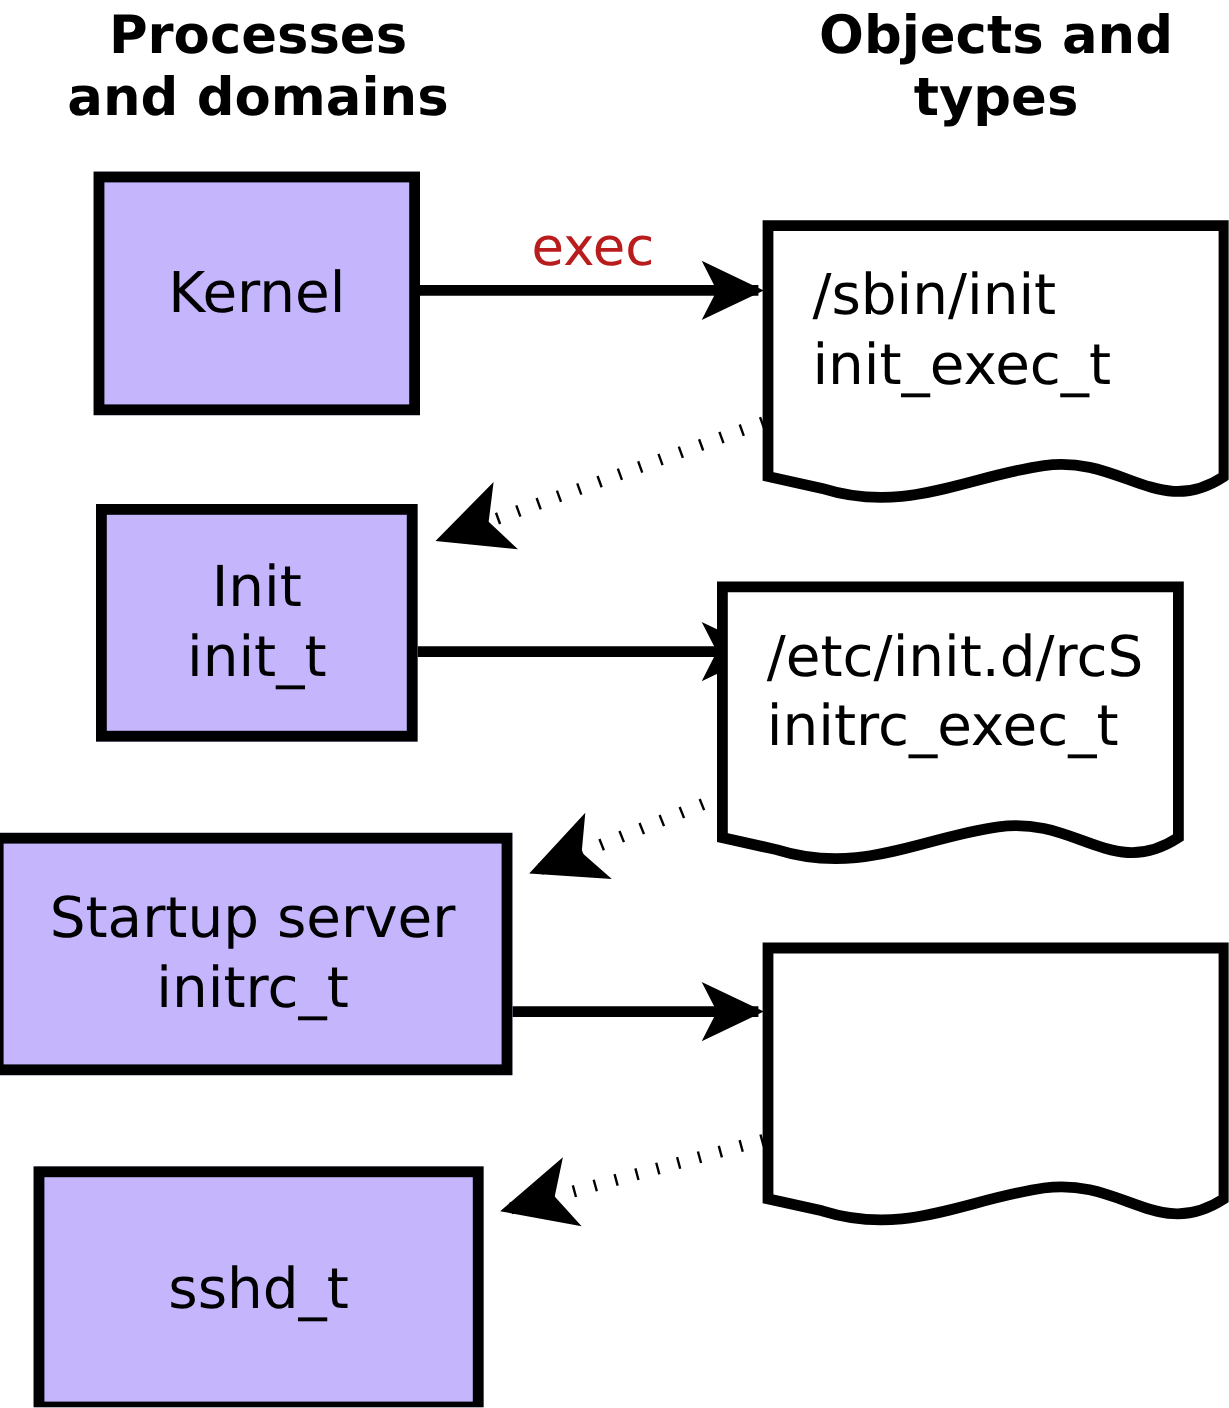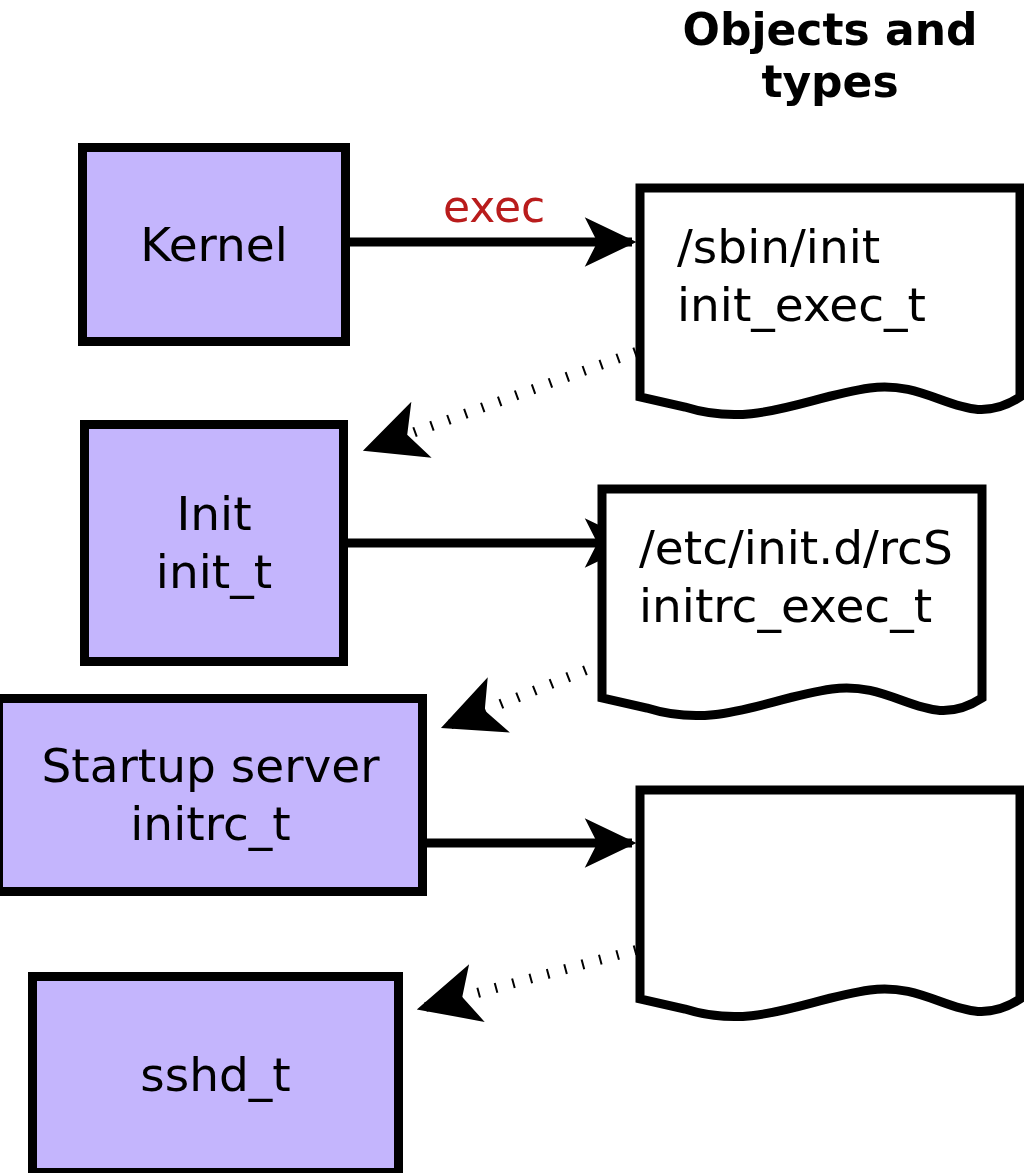--- a/index.html
+++ b/index.html
@@ -78,20 +78,22 @@
     font-size: 44px;
     line-height: 50px;
     white-space: nowrap;
   }
 </style>
 </head>
 <body>
 
 <div id="canvas">
 
+  <div class="col-header" id="header-left">Processes
+and domains</div>
   <div class="col-header" id="header-right">Objects and
 types</div>
 
   <svg class="edge-svg" viewBox="0 0 1024 1173" xmlns="http://www.w3.org/2000/svg">
     <defs>
       <marker id="arrowSolid" viewBox="0 0 12 12" refX="11" refY="6" markerWidth="6" markerHeight="6" orient="auto-start-reverse">
         <path d="M0.5,0.5 L12,6 L0.5,11.5 L3.3,6 Z" fill="#000000"></path>
       </marker>
       <marker id="arrowDot" viewBox="0 0 12 12" refX="11" refY="6" markerWidth="6.5" markerHeight="6.5" orient="auto-start-reverse">
         <path d="M0.5,0.5 L12,6 L0.5,11.5 L3.3,6 Z" fill="#000000"></path>
@@ -122,21 +124,21 @@
       <line x1="636" y1="950" x2="422" y2="1008" stroke="#000000" stroke-width="10" stroke-linecap="butt" stroke-dasharray="2 16" marker-end="url(#arrowDot)"></line>
     </g>
   </svg>
 
   <div class="arrow-label" style="left:443px; top:182px;">exec</div>
 
   <div class="proc-box" style="left:78px; top:143px; width:272px; height:203px;">
     <span class="line">Kernel</span>
   </div>
 
-  <div class="proc-box" style="left:80px; top:420px; width:268px; height:246px;">
+  <div class="proc-box" style="left:80px; top:420px; width:268px; height:198px;">
     <span class="line">Init</span>
     <span class="line">init_t</span>
   </div>
 
   <div class="proc-box" style="left:-6px; top:694px; width:433px; height:202px;">
     <span class="line">Startup server</span>
     <span class="line">initrc_t</span>
   </div>
 
   <div class="proc-box" style="left:28px; top:972px; width:375px; height:205px;">

